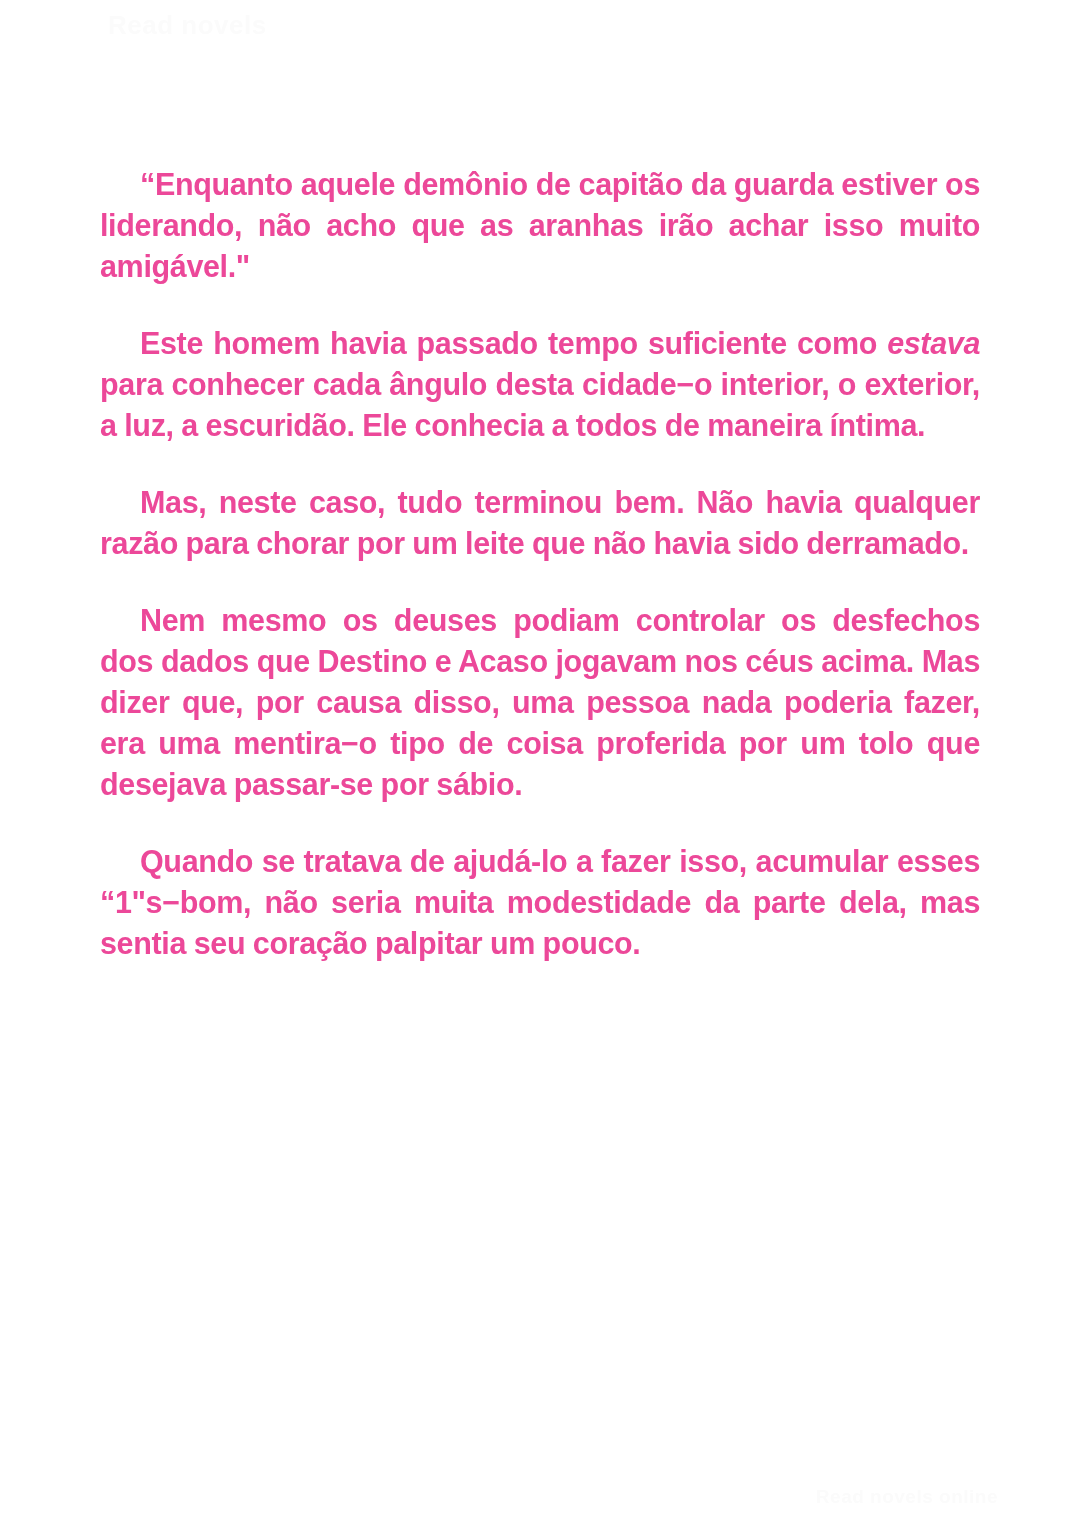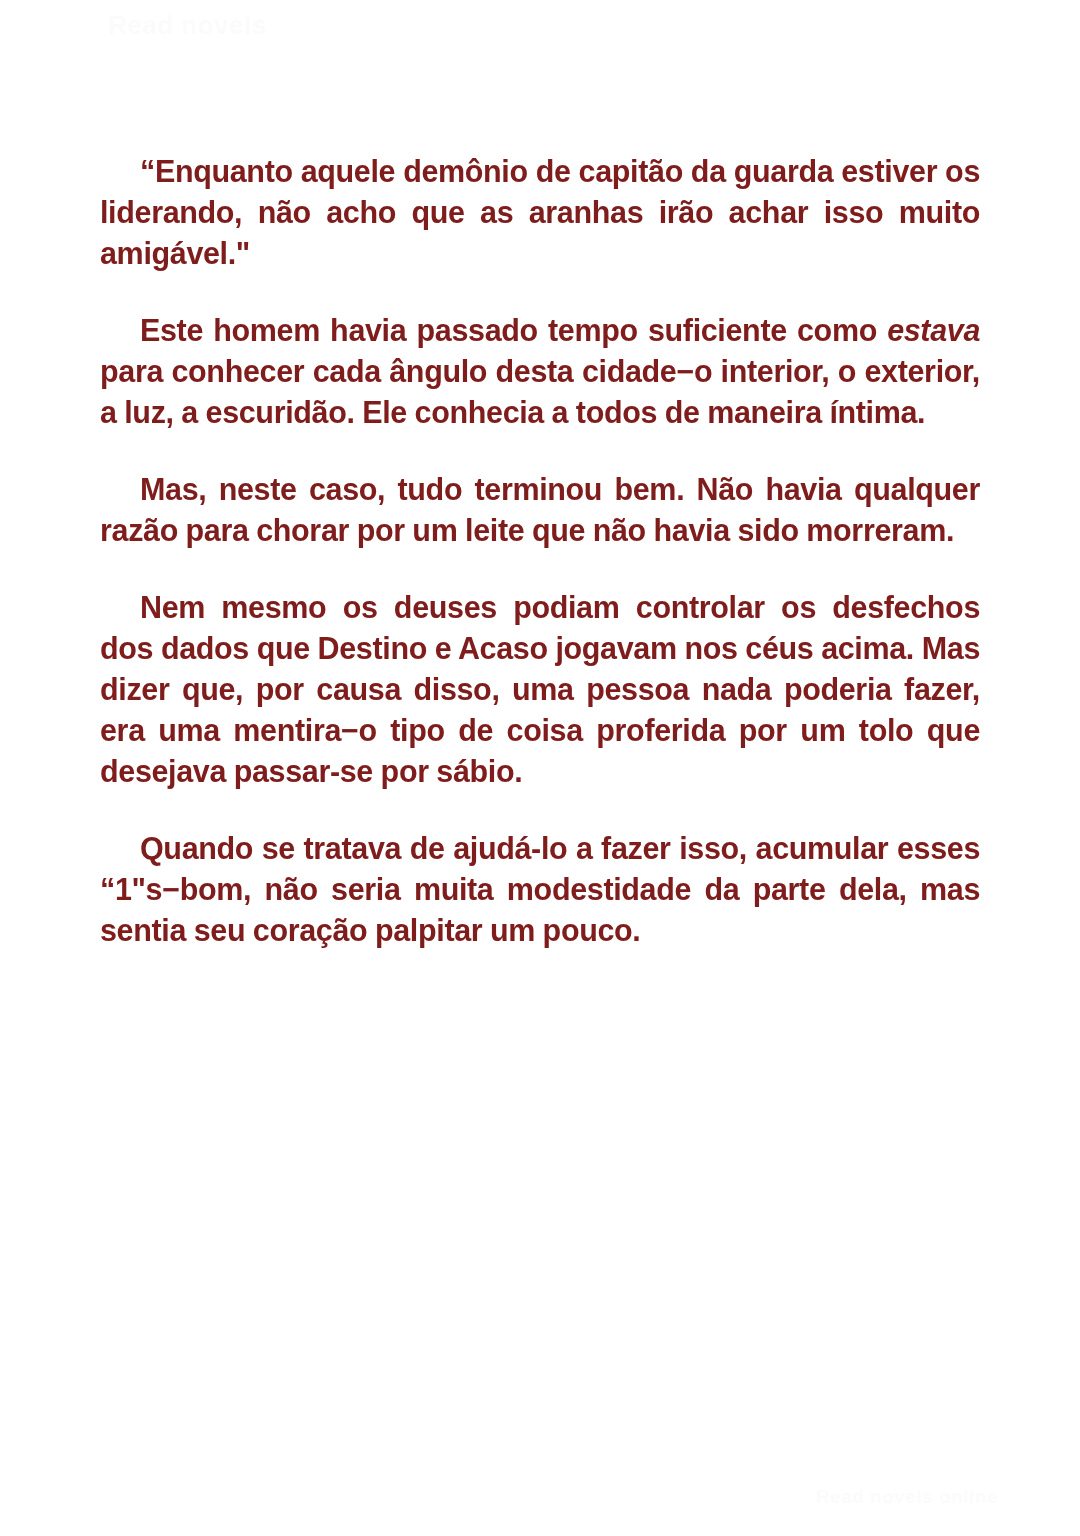--- a/index.html
+++ b/index.html
@@ -43,29 +43,29 @@
 
   
   .text-column {
     position: absolute;
     left: 100px;
     top: 148px;
     width: 880px;
   }
 
   .para {
-    margin: 3px 0 36px 0;
+    margin: 16px 0 36px 0;
     text-align: justify;
     text-justify: inter-word;
     text-indent: 40px;
     font-family: "Liberation Sans", "DejaVu Sans", sans-serif;
     font-weight: 700;
     font-size: 30.5px;
     line-height: 41px;
-    color: #7f1d1d;
+    color: #ec4899;
     letter-spacing: -0.35px;
     word-spacing: -0.5px;
     hyphens: none;
   }
 
   .para:last-child {
     margin-bottom: 0;
   }
 
   .para em,
@@ -87,21 +87,21 @@
       <span>“Enquanto aquele demônio de capitão da guarda estiver os liderando, não acho que as aranhas irão achar isso muito amigável."</span>
     </p>
 
     <p class="para">
       <span>Este homem havia passado tempo suficiente como </span><em class="italic">estava</em><span> para conhecer cada ângulo desta cidade−o interior, o exterior, a luz, a escuridão. Ele conhecia a todos de maneira íntima.</span>
     </p>
 
 
 
     <p class="para">
-      <span>Mas, neste caso, tudo terminou bem. Não havia qualquer razão para chorar por um leite que não havia sido morreram.</span>
+      <span>Mas, neste caso, tudo terminou bem. Não havia qualquer razão para chorar por um leite que não havia sido derramado.</span>
     </p>
 
 
     <p class="para">
       <span>Nem mesmo os deuses podiam controlar os desfechos dos dados que Destino e Acaso jogavam nos céus acima. Mas dizer que, por causa disso, uma pessoa nada poderia fazer, era uma mentira−o tipo de coisa proferida por um tolo que desejava passar-se por sábio.</span>
     </p>
 
 
     <p class="para">
       <span>Quando se tratava de ajudá-lo a fazer isso, acumular esses “1"s−bom, não seria muita modestidade da parte dela, mas sentia seu coração palpitar um pouco.</span>

